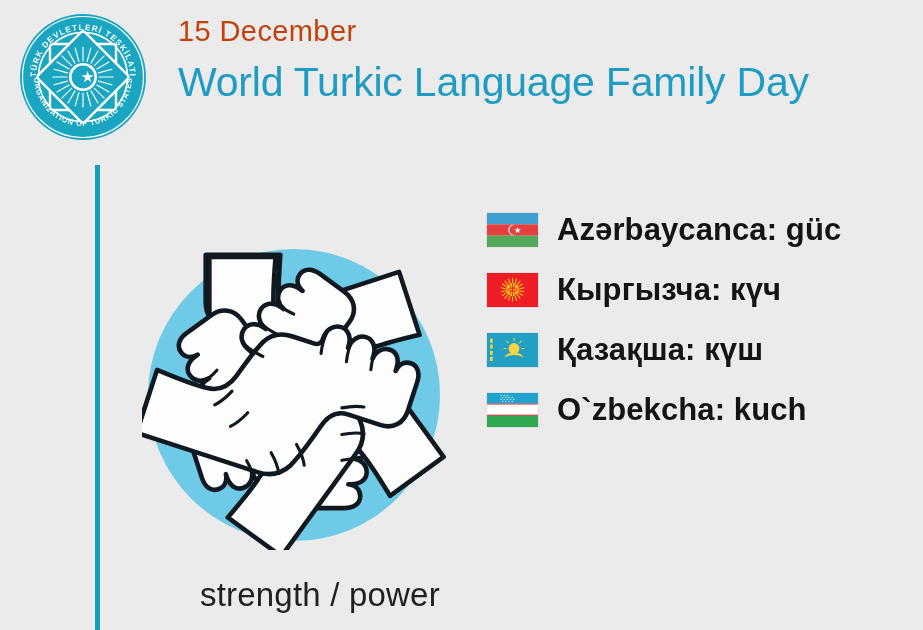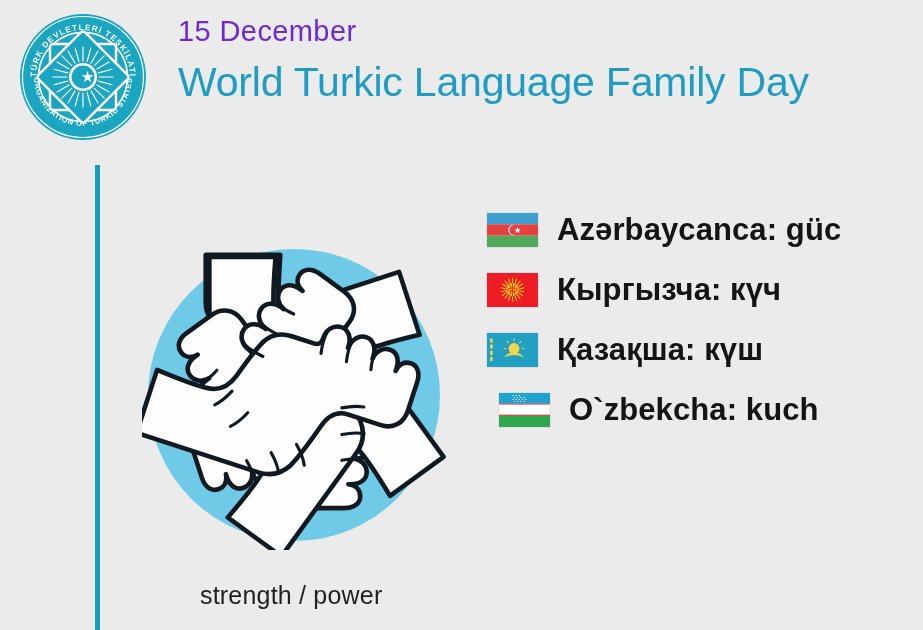--- a/index.html
+++ b/index.html
@@ -34,21 +34,21 @@
   }
   #header-text {
     position: absolute;
     left: 178px; top: 14px;
     width: 730px;
   }
   #event-date {
     font-size: 29px;
     line-height: 34px;
     font-weight: 400;
-    color: #6d28d9;
+    color: #c2410c;
     letter-spacing: 0.4px;
     white-space: nowrap;
   }
   #event-title {
     margin-top: 11px;
     font-size: 41px;
     line-height: 47px;
     font-weight: 400;
     color: #1e9cc4;
     letter-spacing: -0.2px;
@@ -67,41 +67,41 @@
   #illustration {
     position: absolute;
     left: 142px; top: 240px;
     width: 305px; height: 310px;
   }
   #illustration svg { display: block; width: 100%; height: 100%; }
 
   #illustration-caption {
     position: absolute;
     left: 200px; top: 580px;
-    font-size: 25px;
+    font-size: 33px;
     line-height: 30px;
     color: #231f20;
     font-weight: 400;
     letter-spacing: 0.2px;
     white-space: nowrap;
   }
 
   
   #language-list {
     position: absolute;
     left: 487px; top: 207px;
     width: 420px;
   }
   .lang-row {
     display: flex;
     align-items: center;
     height: 46px;
     margin-bottom: 14px;
   }
-  .lang-row:last-child { margin-bottom: 0; margin-left: 12px; }
+  .lang-row:last-child { margin-bottom: 0; }
 
   .flag {
     position: relative;
     flex: 0 0 auto;
     width: 51px;
     height: 34px;
     overflow: hidden;
     box-shadow: 0 0 0 0.5px rgba(0,0,0,0.10);
   }
   .flag svg { display: block; width: 51px; height: 34px; }

